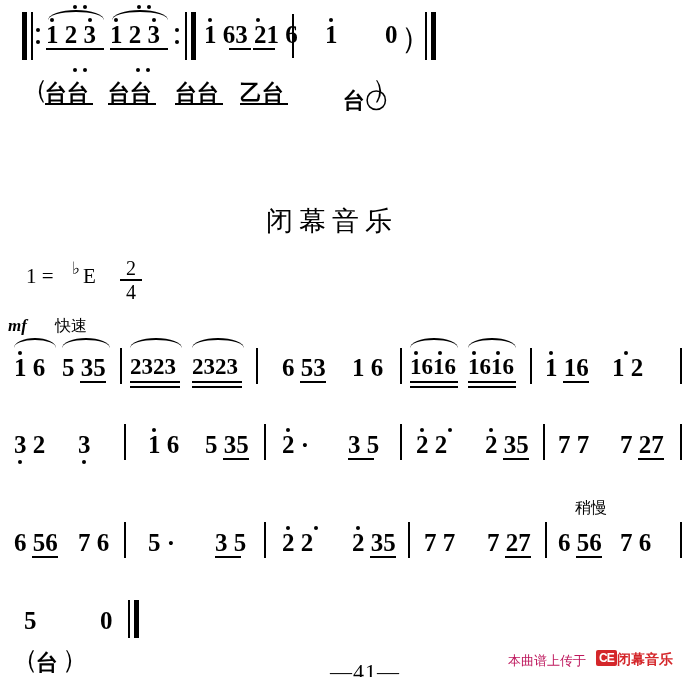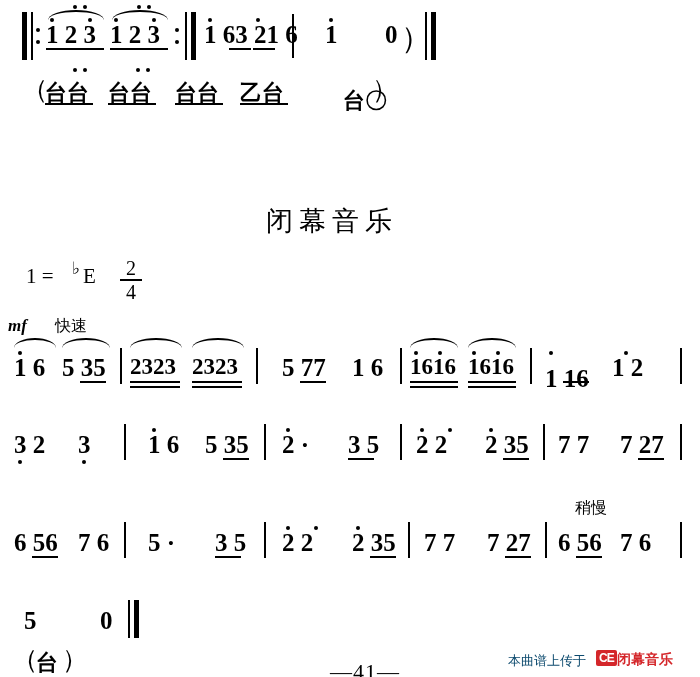--- a/index.html
+++ b/index.html
@@ -139,21 +139,21 @@
   .pagenum {
     position: absolute;
     font-family: "Liberation Serif", serif;
     font-size: 22px;
     letter-spacing: 1px;
   }
   .credit {
     position: absolute;
     font-family: Liberation Mono, monospace;
     font-size: 13px;
-    color: #0c4a6e;
+    color: #be185d;
   }
   .credit-logo {
     position: absolute;
     background: #d4262a;
     color: #fff;
     font-family: "Liberation Sans", sans-serif;
     font-size: 12px;
     font-weight: bold;
     padding: 1px 3px;
     border-radius: 2px;
@@ -273,40 +273,40 @@
 
     <div class="tok numsm" style="left:130px; top:355px;">2323</div>
     <div class="underline" style="left:130px; top:381px; width:50px;"></div>
     <div class="underline" style="left:130px; top:386px; width:50px;"></div>
 
     <div class="tok numsm" style="left:192px; top:355px;">2323</div>
     <div class="underline" style="left:192px; top:381px; width:50px;"></div>
     <div class="underline" style="left:192px; top:386px; width:50px;"></div>
     <div class="barline" style="left:256px; top:348px; width:2px; height:36px;"></div>
 
-    <div class="tok num" style="left:282px; top:355px;">5 77</div>
+    <div class="tok num" style="left:282px; top:355px;">6 53</div>
     <div class="underline" style="left:300px; top:381px; width:26px;"></div>
 
     <div class="tok num" style="left:352px; top:355px;">1 6</div>
     <div class="barline" style="left:400px; top:348px; width:2px; height:36px;"></div>
 
     <div class="tok numsm" style="left:410px; top:355px;">1616</div>
     <div class="dot-above" style="left:414px; top:351px;"></div>
     <div class="dot-above" style="left:438px; top:351px;"></div>
     <div class="underline" style="left:410px; top:381px; width:48px;"></div>
     <div class="underline" style="left:410px; top:386px; width:48px;"></div>
 
     <div class="tok numsm" style="left:468px; top:355px;">1616</div>
     <div class="dot-above" style="left:472px; top:351px;"></div>
     <div class="dot-above" style="left:496px; top:351px;"></div>
     <div class="underline" style="left:468px; top:381px; width:48px;"></div>
     <div class="underline" style="left:468px; top:386px; width:48px;"></div>
     <div class="barline" style="left:530px; top:348px; width:2px; height:36px;"></div>
 
-    <div class="tok num" style="left:545px; top:366px;">1 16</div>
+    <div class="tok num" style="left:545px; top:355px;">1 16</div>
     <div class="dot-above" style="left:549px; top:351px;"></div>
     <div class="underline" style="left:563px; top:381px; width:26px;"></div>
 
     <div class="tok num" style="left:612px; top:355px;">1 2</div>
     <div class="dot-above" style="left:624px; top:351px;"></div>
     <div class="barline" style="left:680px; top:348px; width:2px; height:36px;"></div>
   </div>
 
   <div>
     <div class="tok num" style="left:14px; top:432px;">3 2</div>

